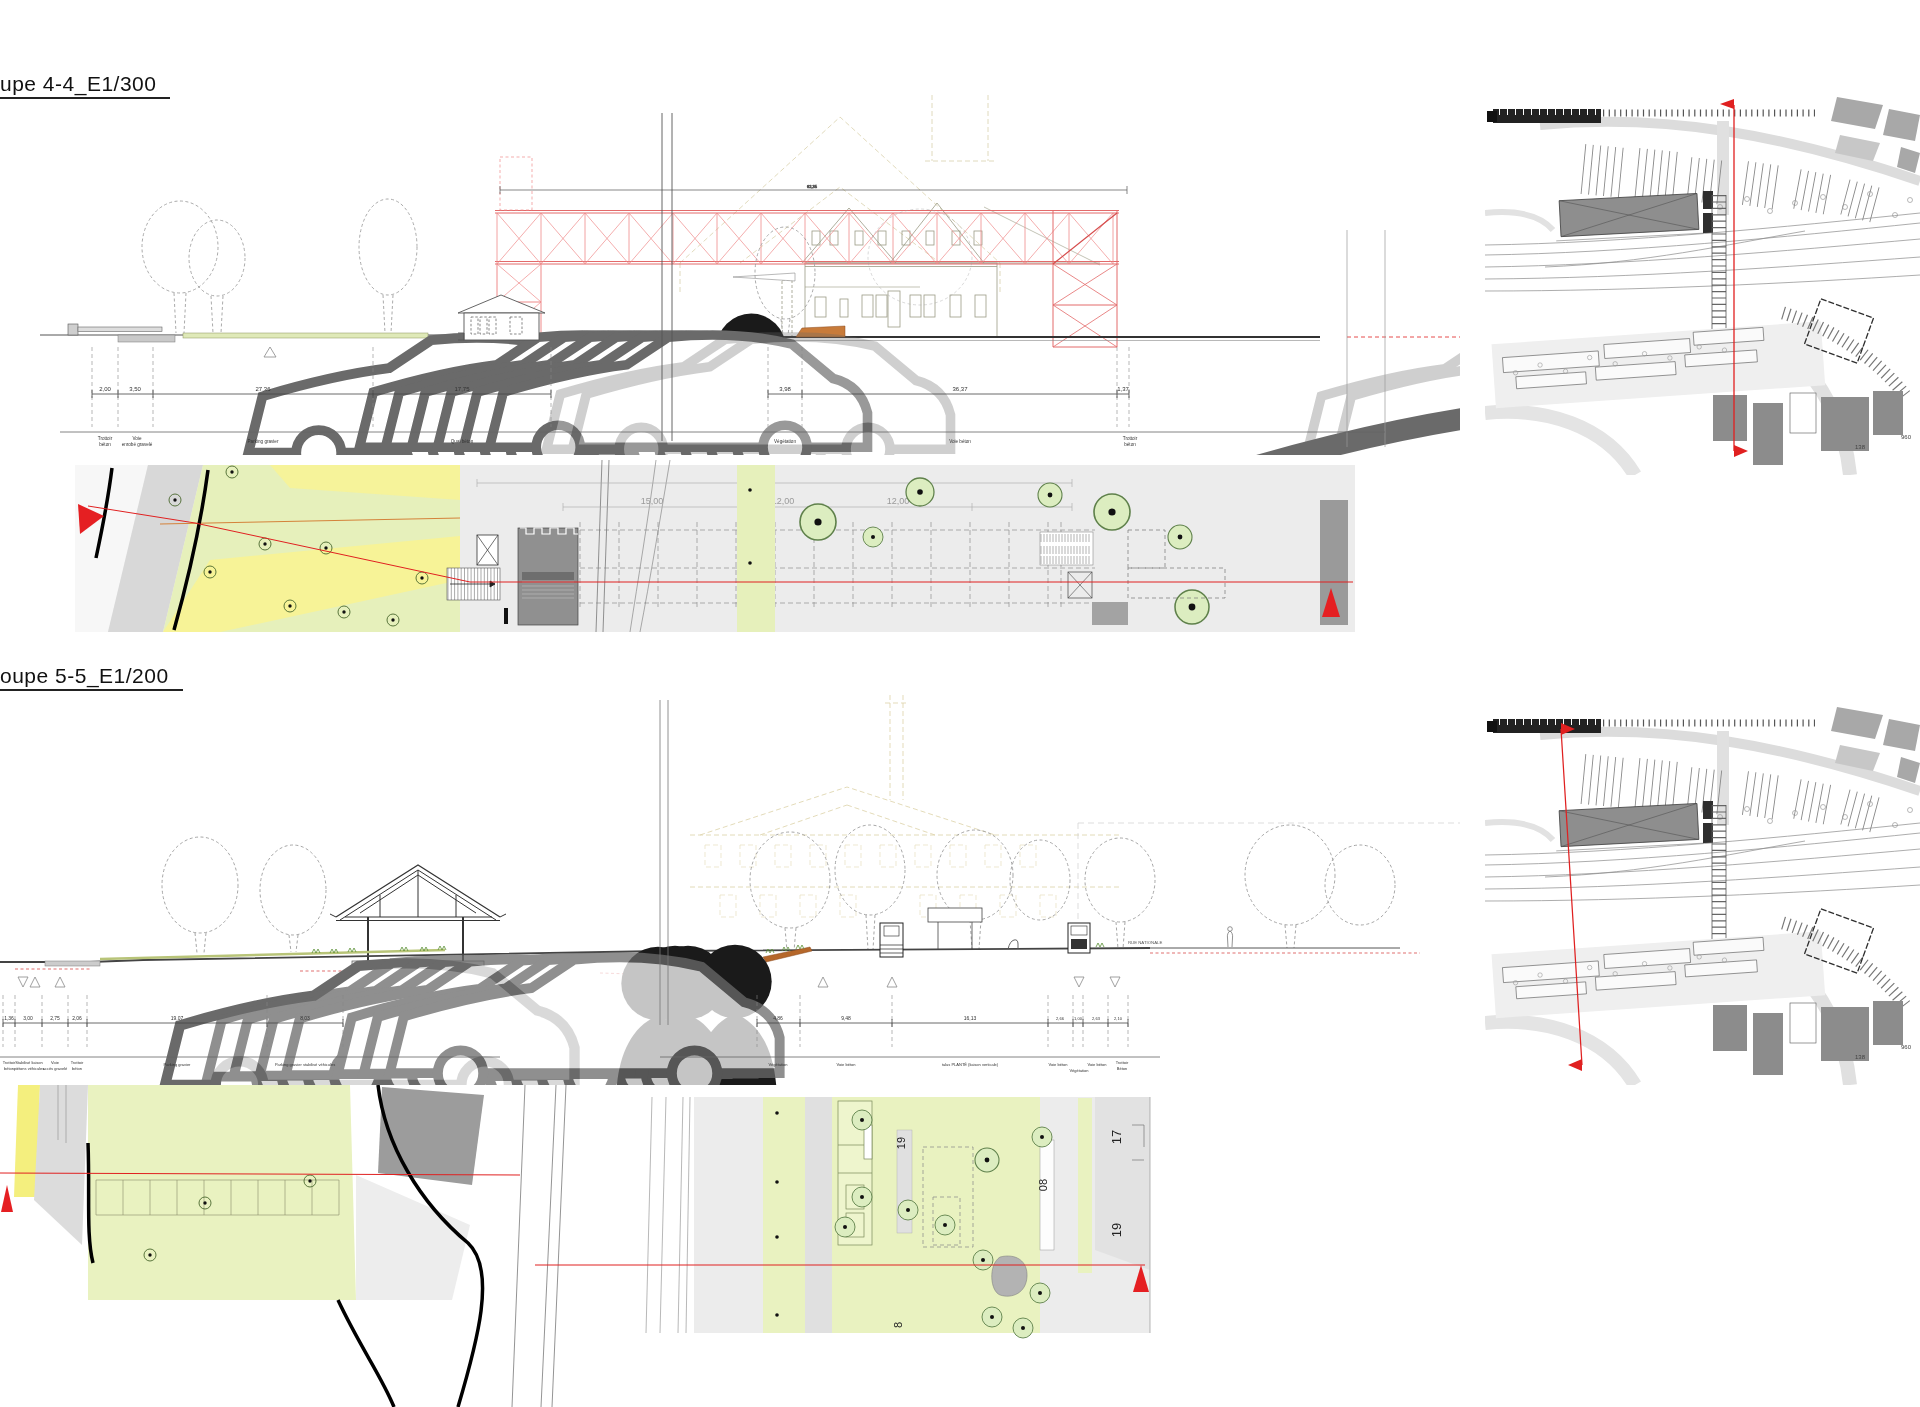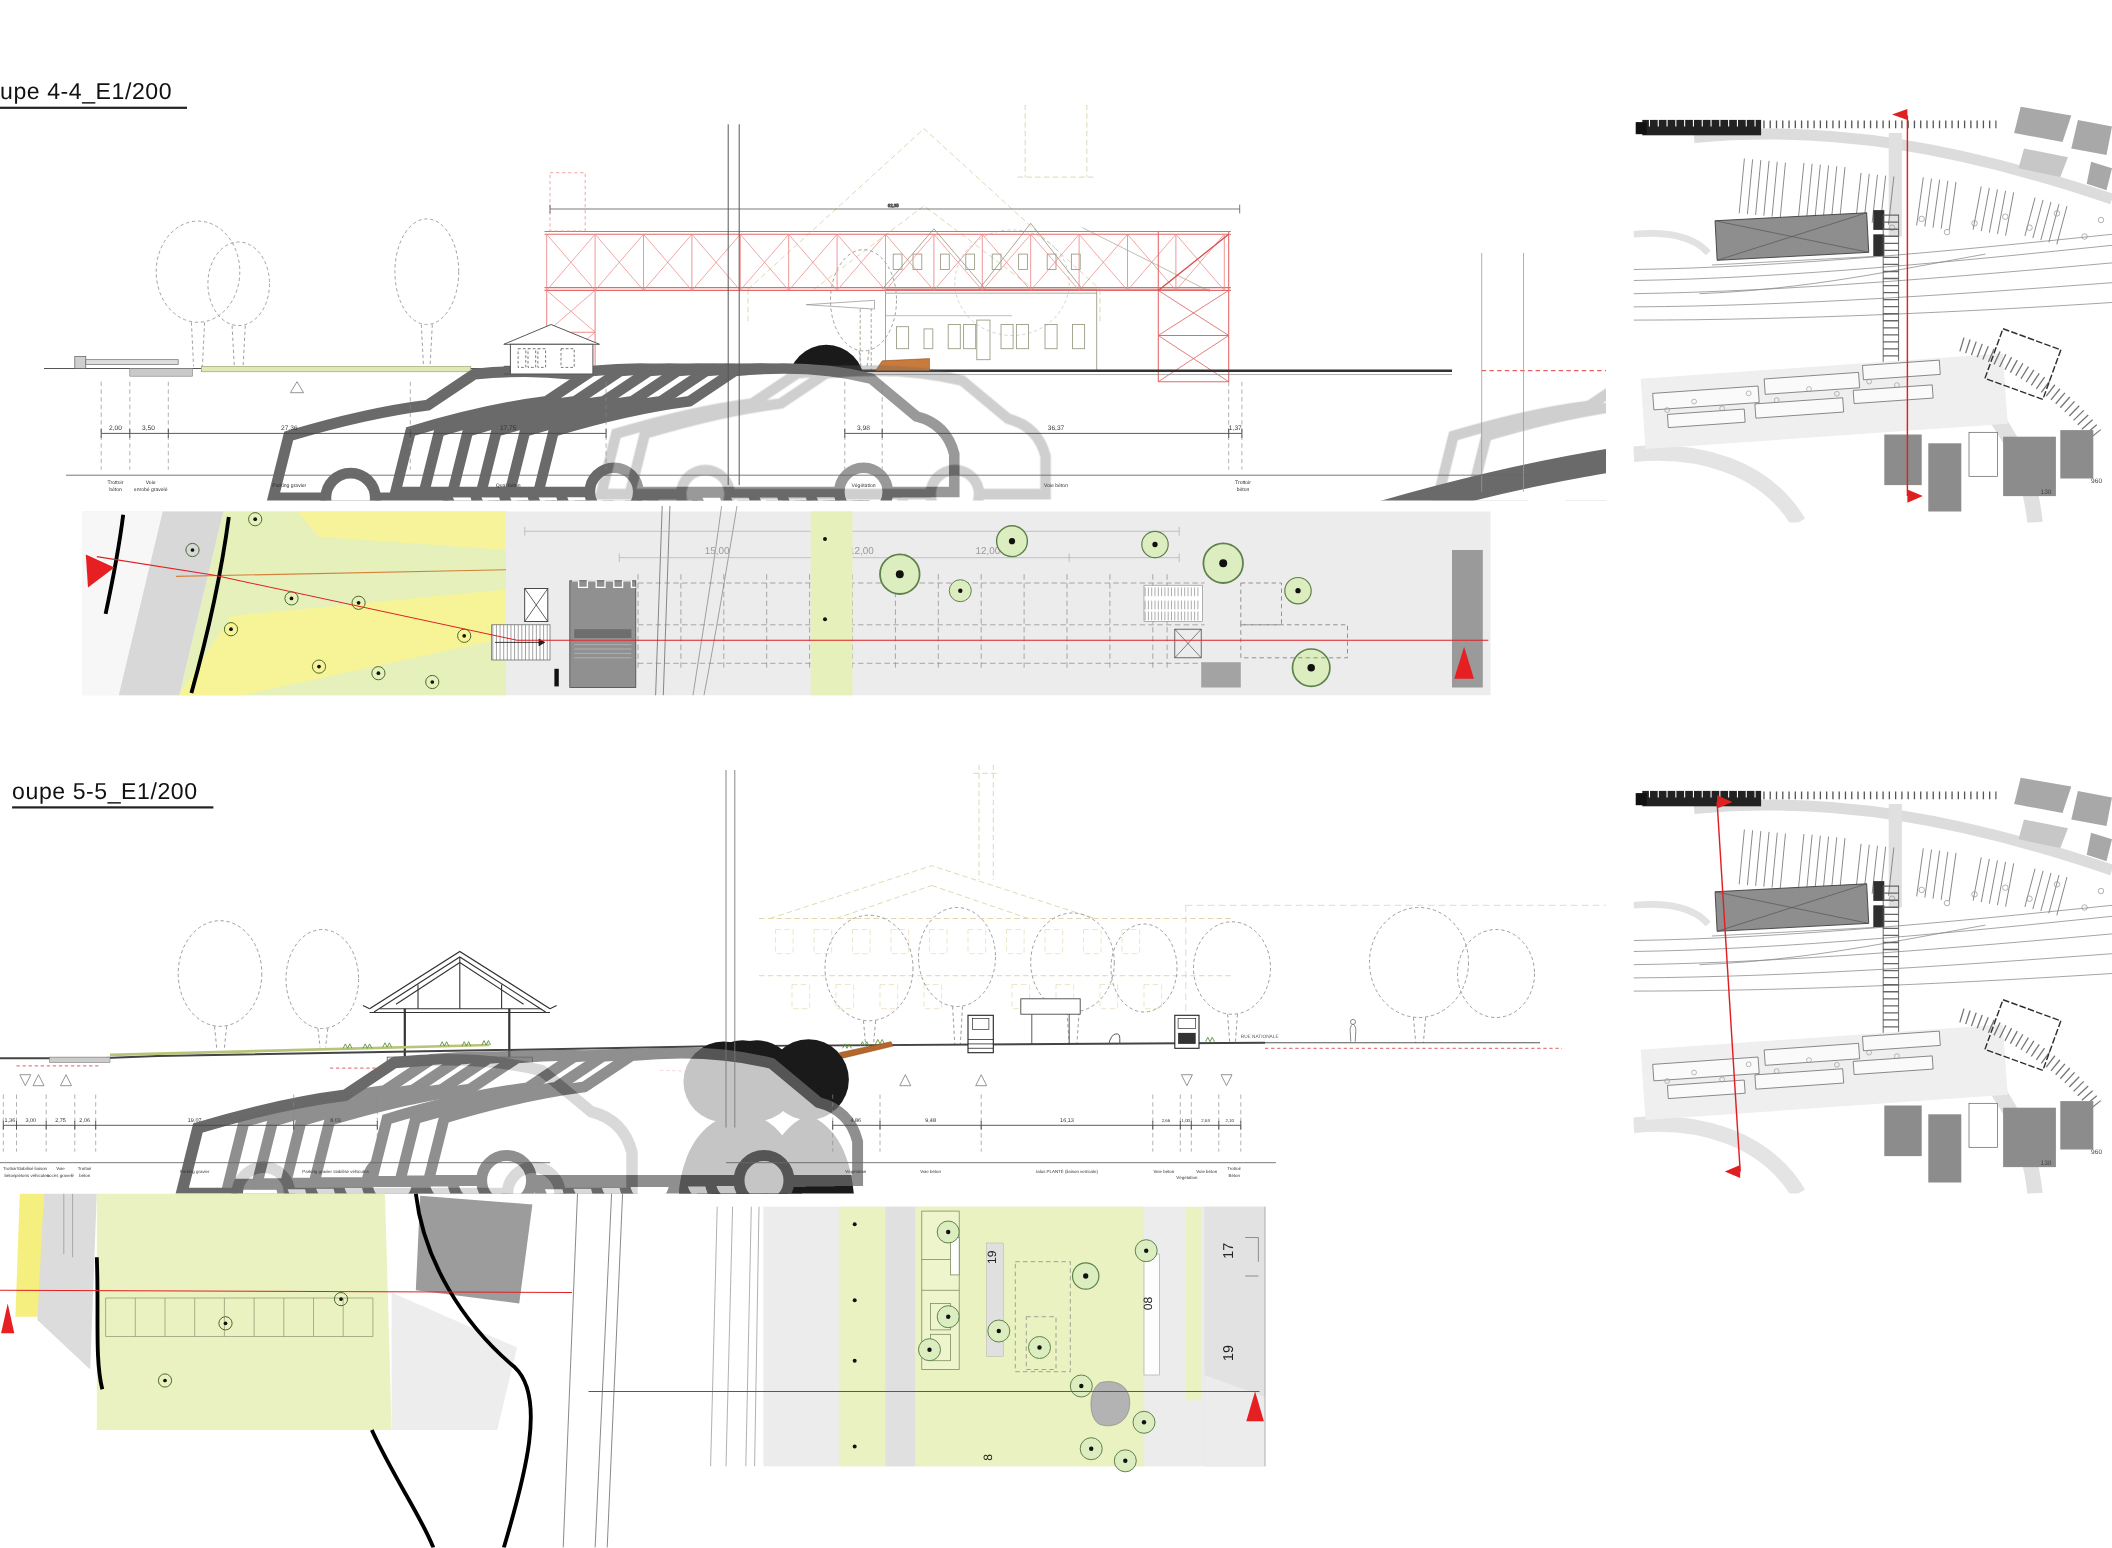--- a/index.html
+++ b/index.html
@@ -14,21 +14,21 @@
   .dimv55{font-size:5px;fill:#333;text-anchor:middle;}
   .dimvs{font-size:4px;fill:#333;text-anchor:middle;}
   .plandim{font-size:9px;fill:#9a9a9a;text-anchor:middle;}
   .rot{font-size:11px;fill:#222;text-anchor:middle;}
   .mapnum{font-size:6px;fill:#444;}
 </style>
 </head>
 <body>
 
 <div class="abs" style="left:0;top:72px;">
-  <span class="sheet-title">upe 4-4_E1/200</span>
+  <span class="sheet-title">upe 4-4_E1/300</span>
 </div>
 
 <svg class="abs" style="left:40px;top:95px;" width="1420" height="360" viewBox="0 0 1420 360">
   <defs>
     <symbol id="car" viewBox="0 0 60 22">
       <path d="M4,18 L6,10 Q16,7 24,6 L30,2 Q40,1 48,3 L54,8 Q58,9 59,13 L59,18 Z" fill="#fff" stroke="#6a6a6a" stroke-width="1.4"></path>
       <circle cx="14" cy="18" r="3.2" fill="#fff" stroke="#6a6a6a" stroke-width="1.4"></circle>
       <circle cx="47" cy="18" r="3.2" fill="#fff" stroke="#6a6a6a" stroke-width="1.4"></circle>
     </symbol>
     <symbol id="person" viewBox="0 0 10 22">
@@ -285,21 +285,21 @@
     <rect x="1260" y="40" width="28" height="125" fill="#9a9a9a"></rect>
   </g>
 
   <g>
     <path d="M28,46 L135,63 L410,122 L1293,122" stroke="#e02020" stroke-width="1" fill="none"></path>
     <polygon points="18,44 44,56 20,74" fill="#e51f22"></polygon>
     <polygon points="1271,128 1262,157 1280,157" fill="#e51f22"></polygon>
   </g>
 </svg>
 
-<div class="abs" style="left:11px;top:664px;margin-top:44px;">
+<div class="abs" style="left:0;top:664px;">
   <span class="sheet-title">oupe 5-5_E1/200</span>
 </div>
 
 <svg class="abs" style="left:0;top:695px;" width="1460" height="390" viewBox="0 0 1460 390">
 
   <g stroke="#ddd3a8" fill="none" stroke-width="0.9" stroke-dasharray="5,3" opacity="0.9">
     <path d="M700,140 L847,92 L995,140"></path>
     <path d="M760,140 L847,110 M935,140 L847,110"></path>
     <path d="M690,140 H1120 M690,192 H1120"></path>
     <path d="M890,0 V105 M903,0 V105 M885,8 H908"></path>

